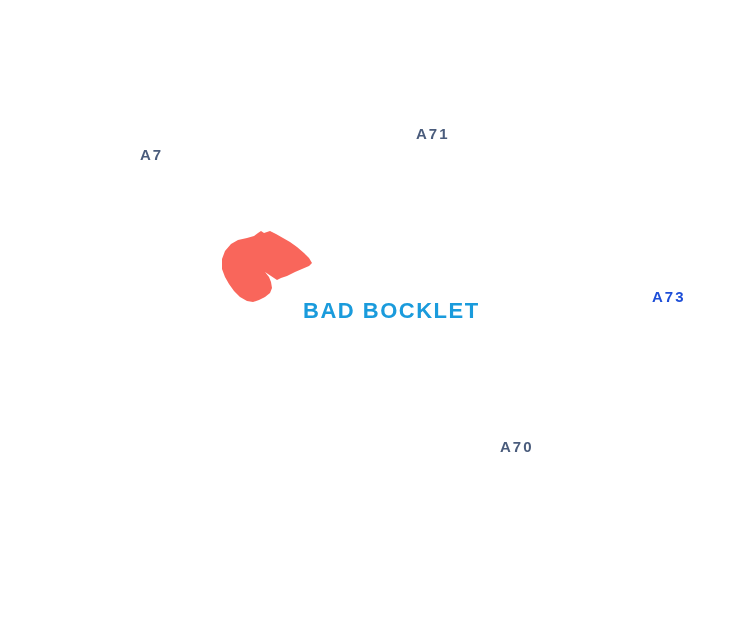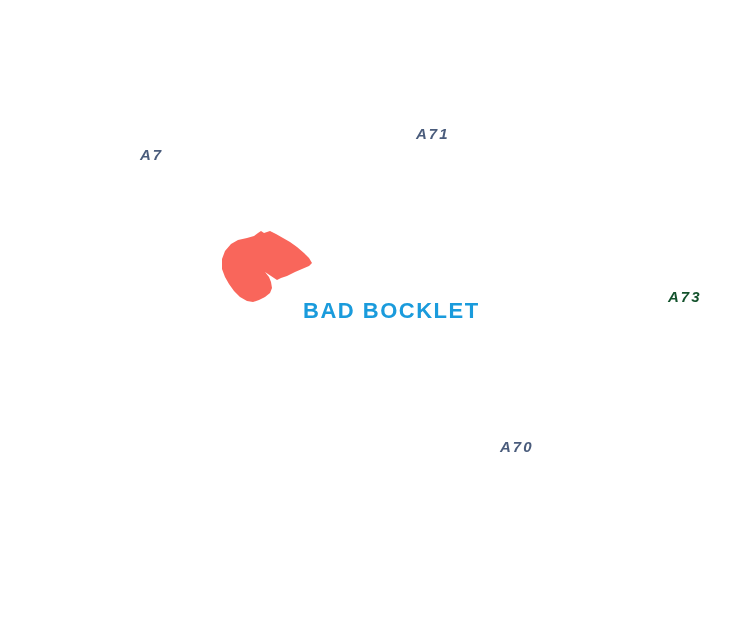--- a/index.html
+++ b/index.html
@@ -23,21 +23,20 @@
     height: 617px;
   }
   .hwy-label {
     position: absolute;
     font-size: 15px;
     font-weight: 700;
     letter-spacing: 2px;
     line-height: 1;
     white-space: nowrap;
     user-select: none;
-    font-style: italic;
   }
   .city-label {
     position: absolute;
     font-size: 22px;
     font-weight: 700;
     letter-spacing: 1.5px;
     line-height: 1;
     white-space: nowrap;
     user-select: none;
   }
@@ -49,17 +48,17 @@
 
   <svg id="region-svg" viewBox="0 0 730 617" xmlns="http://www.w3.org/2000/svg">
     <polygon id="region-shape" stroke="none" points="222,259 225,251 231,244 238,240 247,238 254,236 258,233 261,231 264,233 267,232 270,231 276,234 283,238 290,242 297,247 304,253 309,258 312,263 309,266 302,269 295,272 287,276 281,278 277,280 265,272 269,277 271,282 272,288 270,293 265,297 259,300 253,302 247,301 240,297 234,291 229,284 225,277 222,269" fill="#F9665B"></polygon>
   </svg>
 
   <div class="city-label" id="city-label" style="color: rgb(26, 155, 220); left: 303px; top: 300px;">BAD BOCKLET</div>
 
   <div id="hwy-labels">
       <div class="hwy-label" style="color: rgb(74, 92, 124); left: 140px; top: 147px;">A7</div>
       <div class="hwy-label" style="color: rgb(74, 92, 124); left: 416px; top: 126px;">A71</div>
-      <div class="hwy-label" style="color: #14532d; left: 668px; top: 289px;">A73</div>
+      <div class="hwy-label" style="color: #1d4ed8; left: 652px; top: 289px;">A73</div>
       <div class="hwy-label" style="color: rgb(74, 92, 124); left: 500px; top: 439px;">A70</div>
     </div>
 
 </div>
 
 </body></html>

